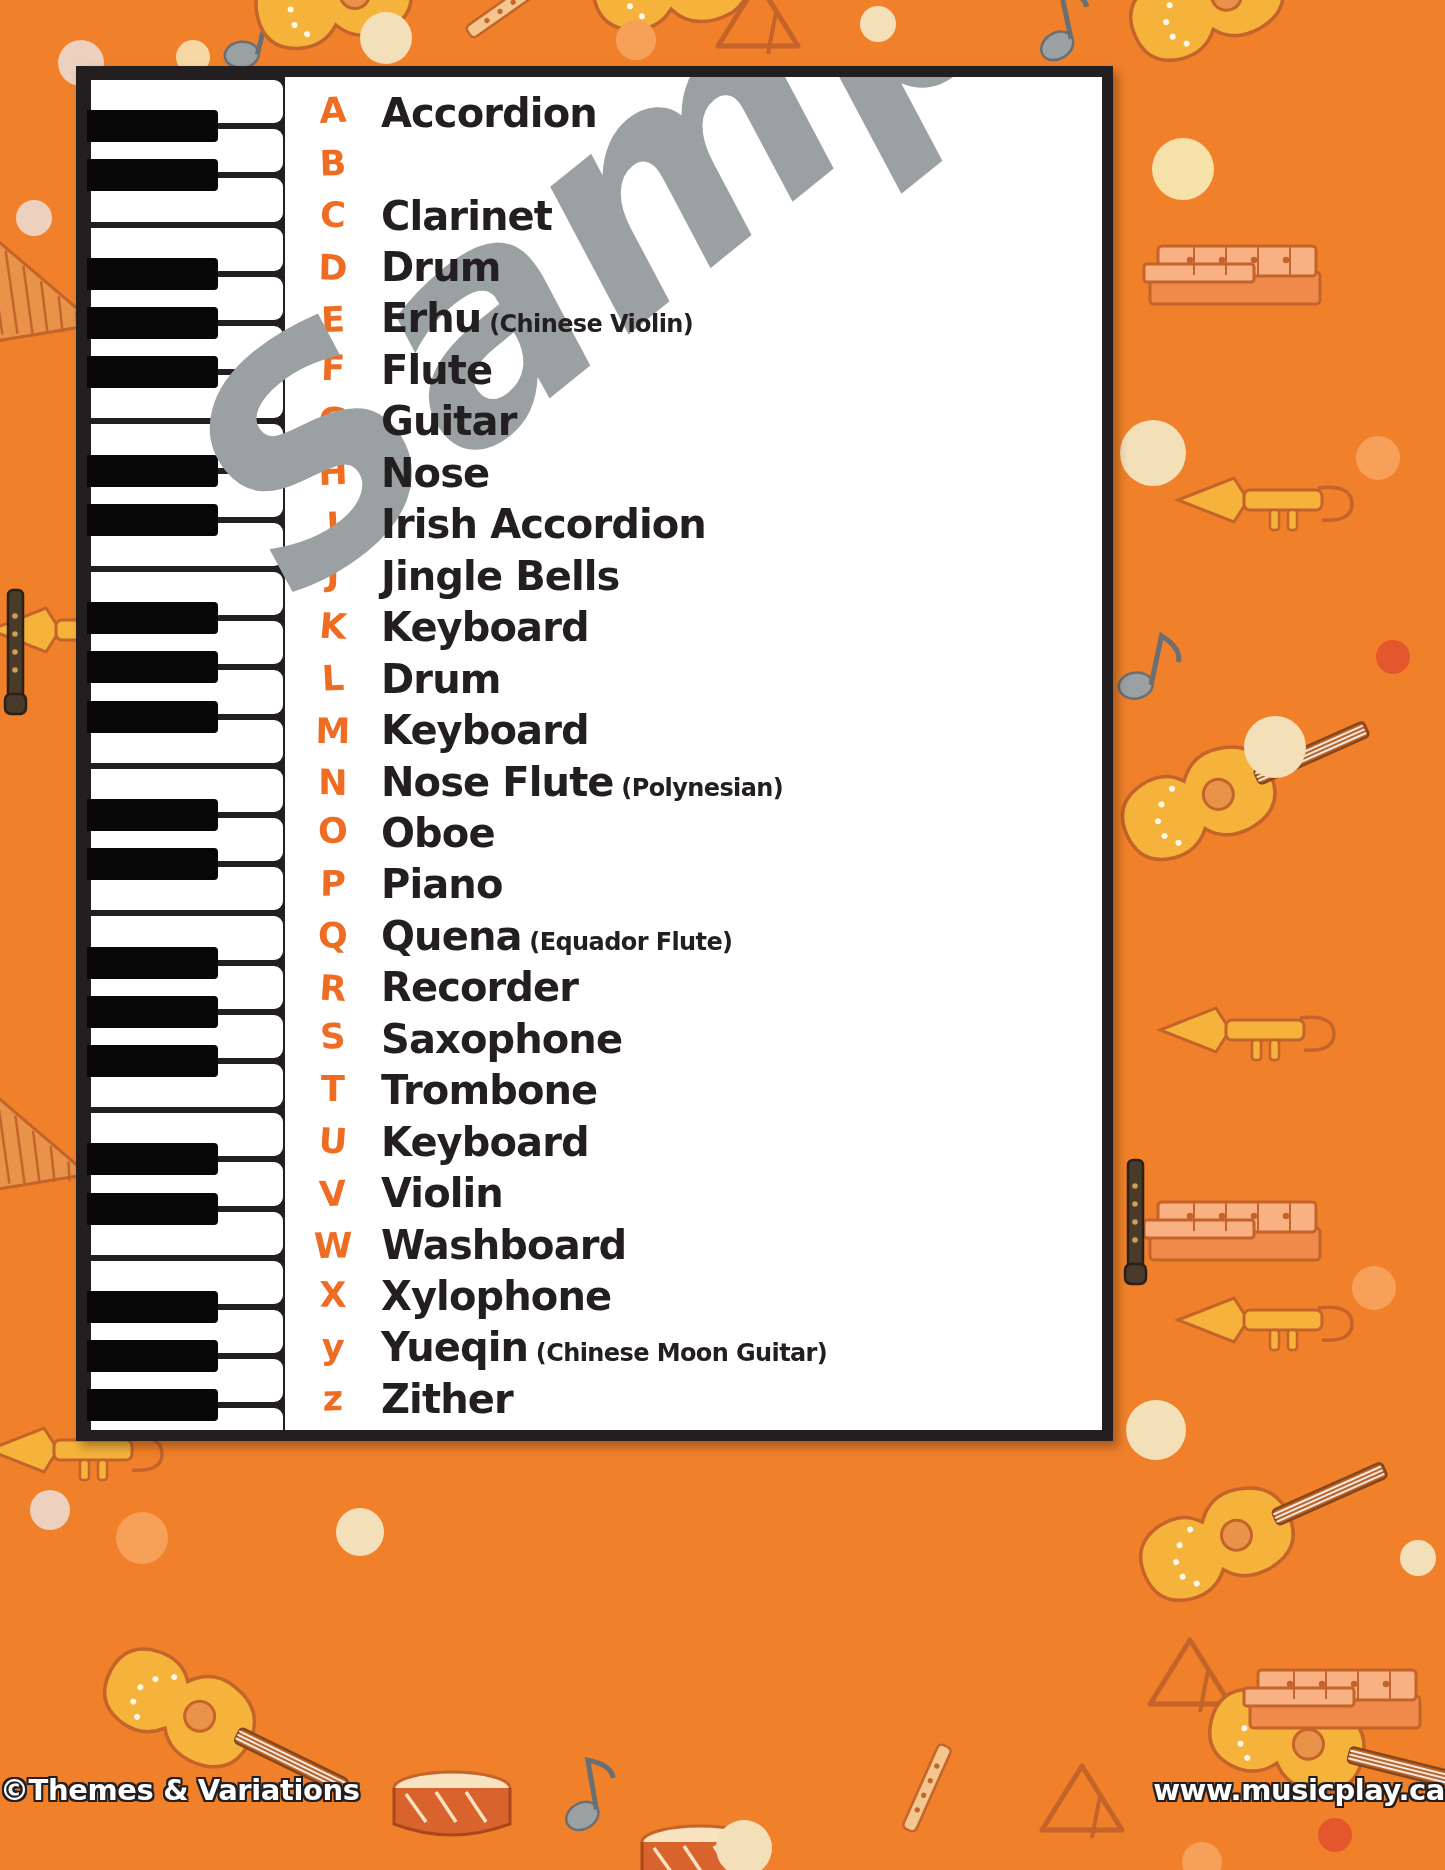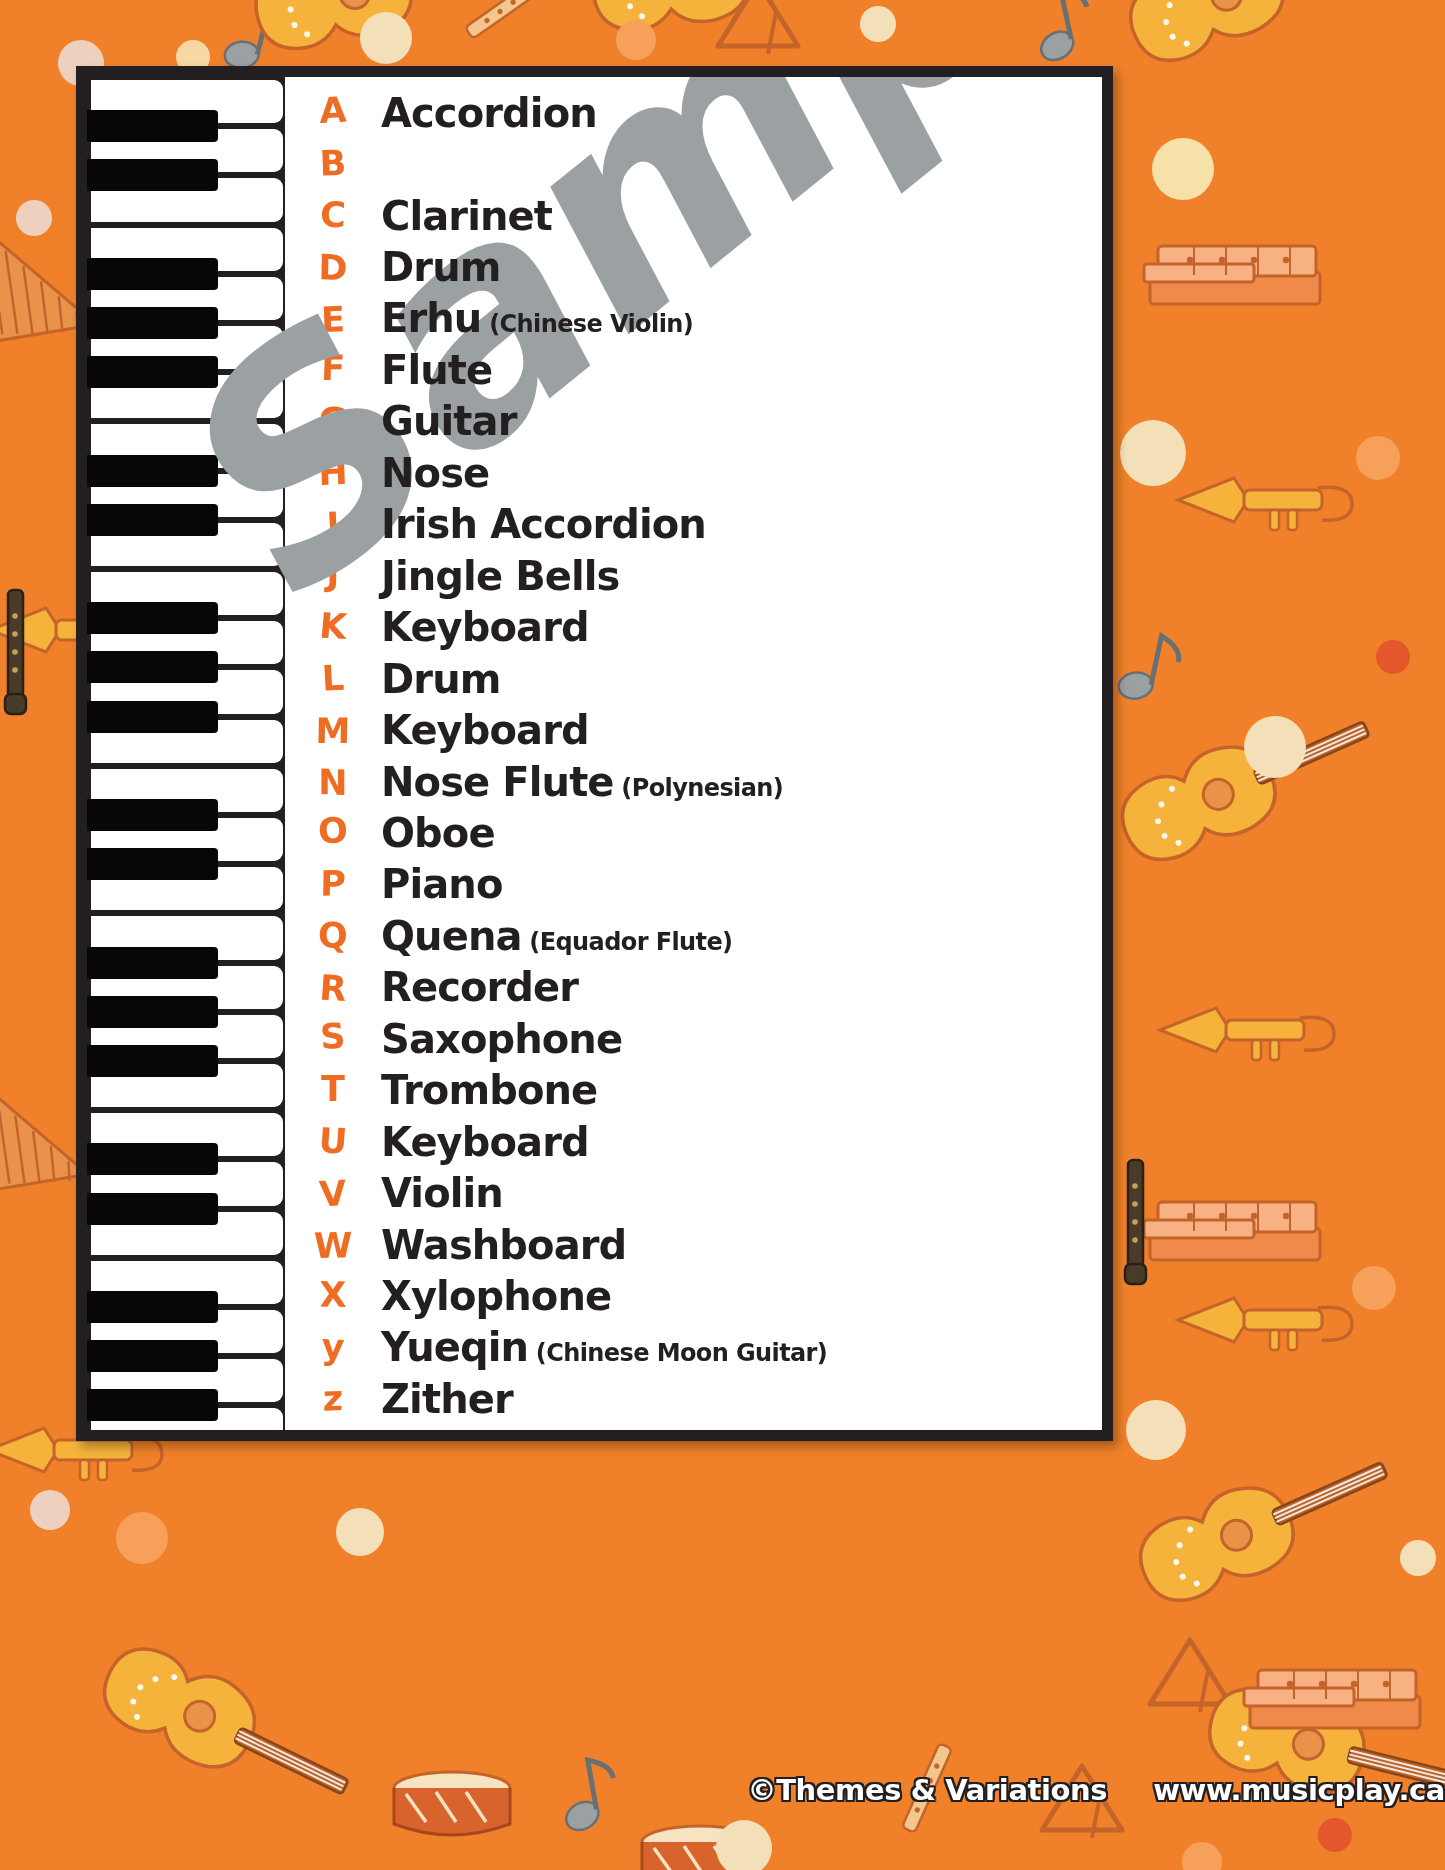--- a/index.html
+++ b/index.html
@@ -165,21 +165,21 @@
 
   
   #footer {
     position: absolute;
     left: 0;
     top: 1760px;
     width: 1445px;
     height: 60px;
     display: flex;
     align-items: center;
-    justify-content: flex-end;
+    justify-content: space-between;
     gap: 46px;
     z-index: 20;
   }
 
   .footer-text {
     color: #ffffff;
     font-family: "DejaVu Sans", sans-serif;
     font-weight: 700;
     font-size: 29px;
     line-height: 1;

